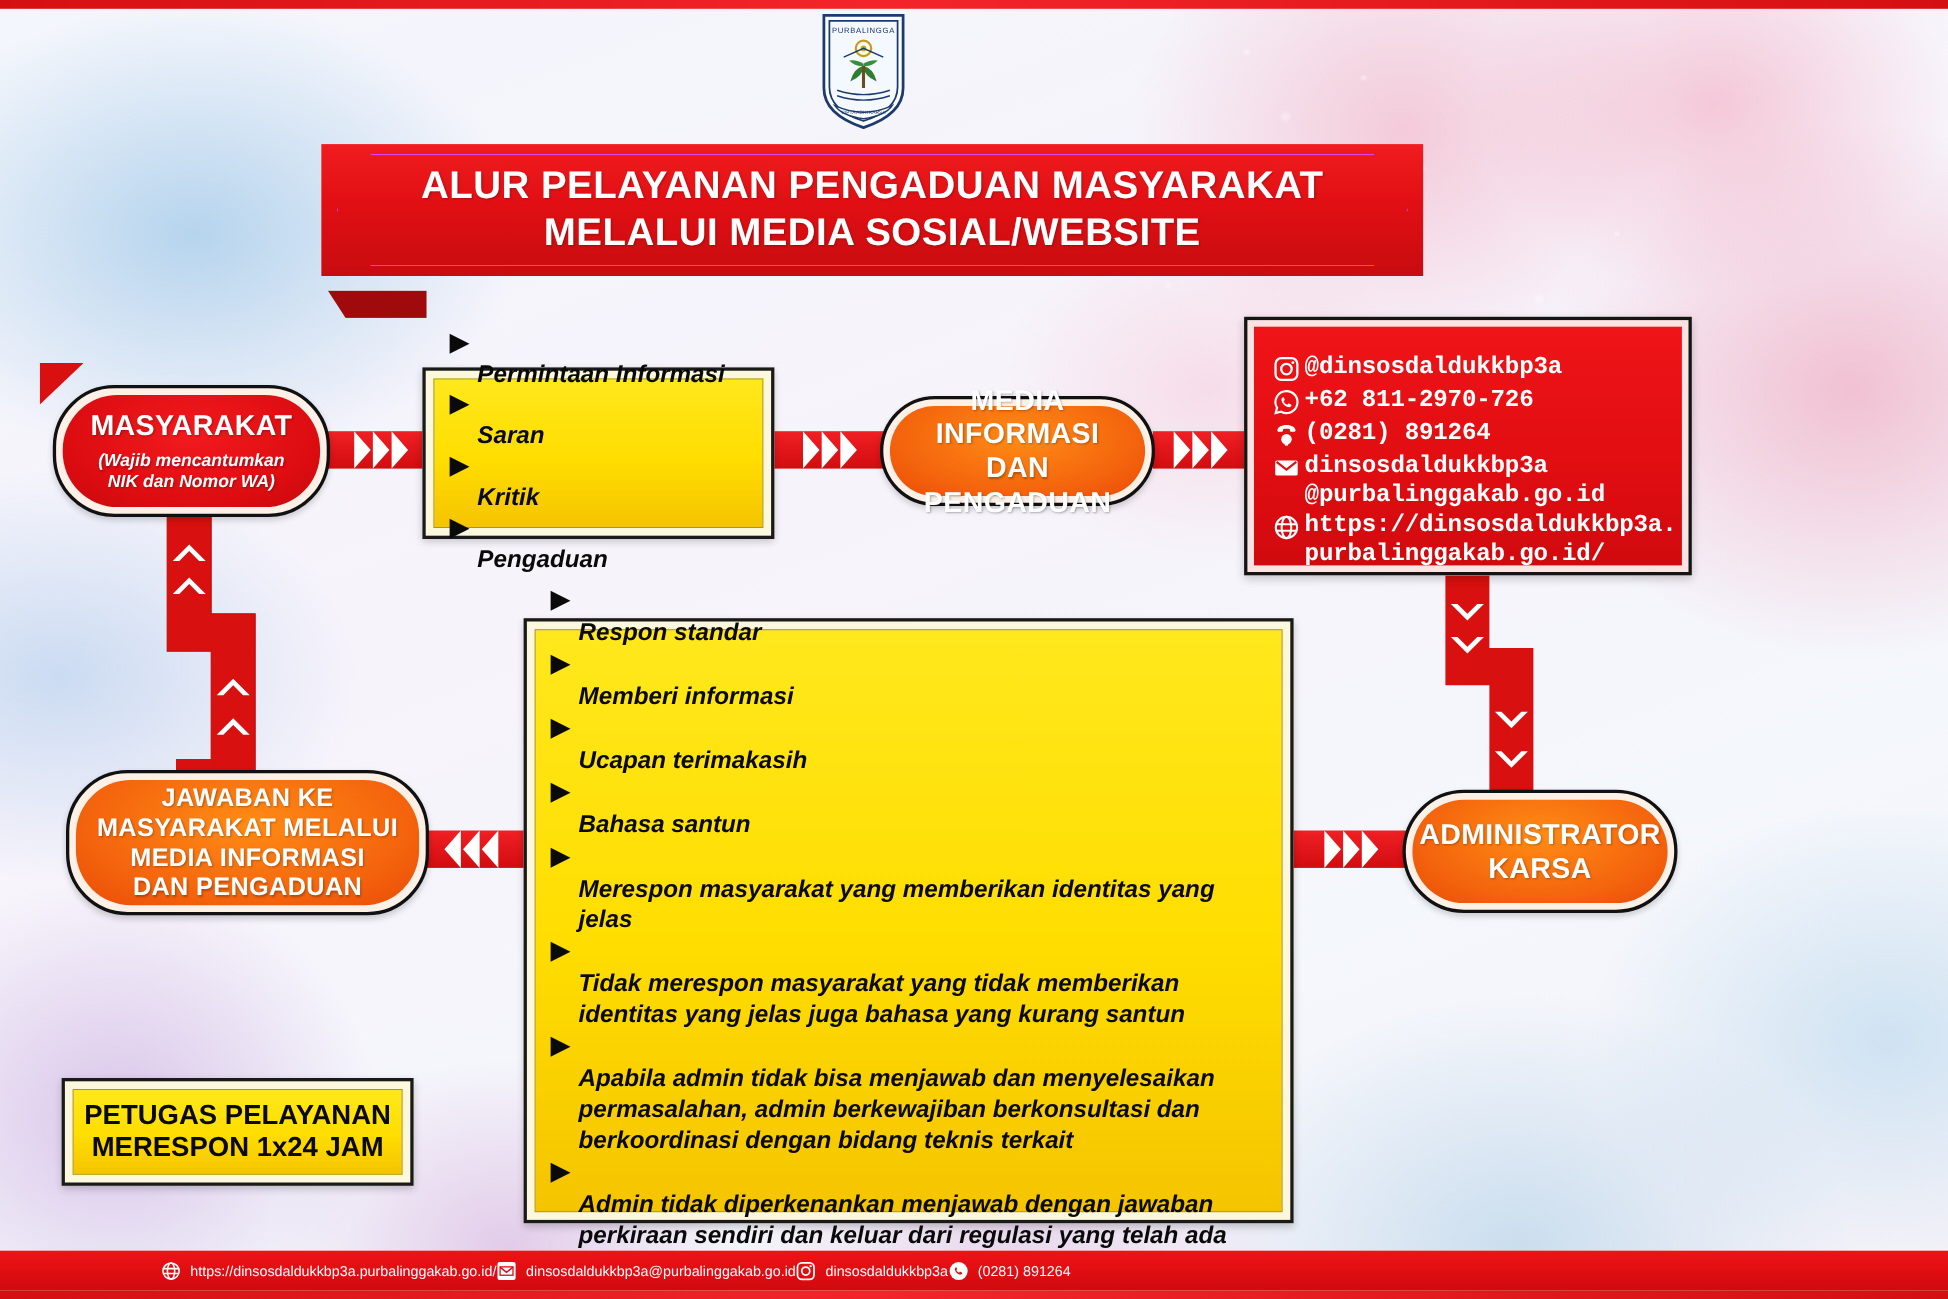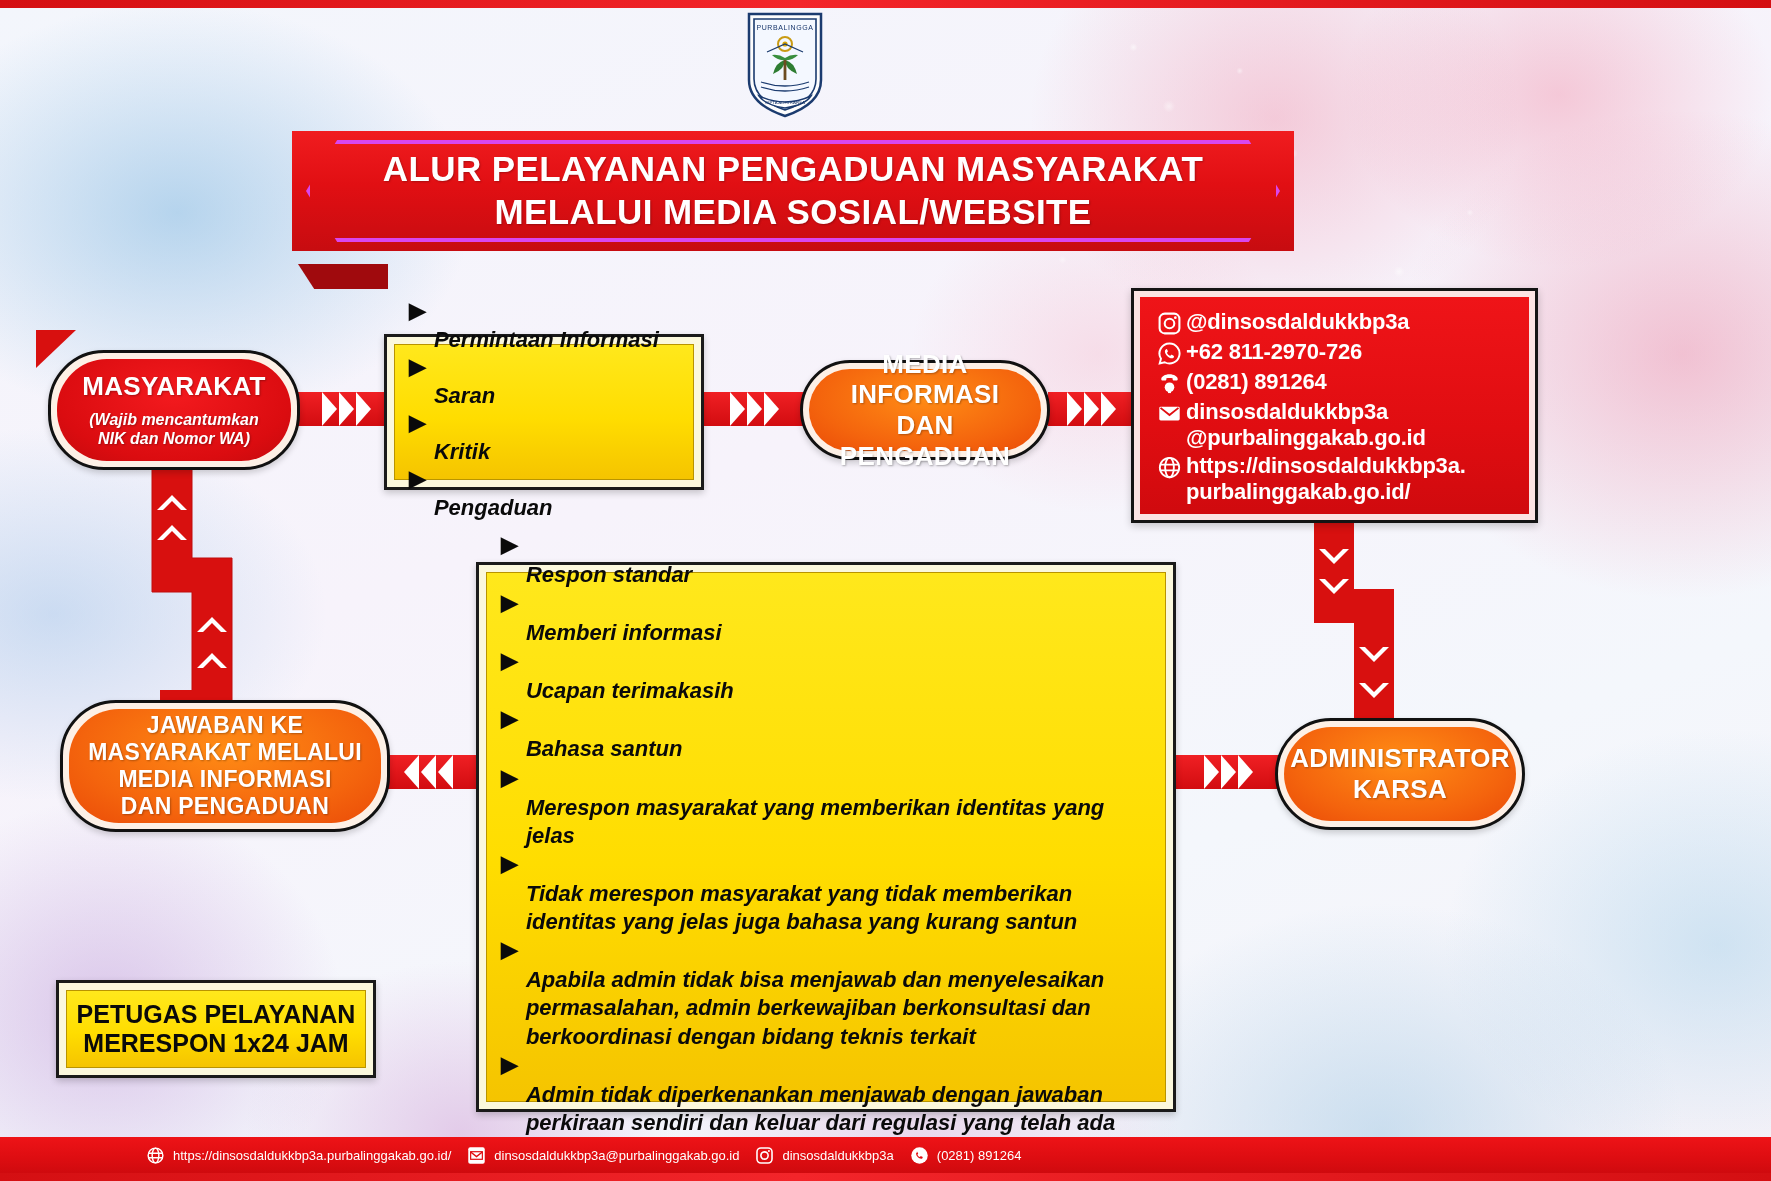--- a/index.html
+++ b/index.html
@@ -75,21 +75,21 @@
     clip-path: polygon(0 0, 100% 0, 100% 100%, 18% 100%);
   }
   .banner-main {
     position: absolute; inset: 0 0 26px 0;
     background: linear-gradient(180deg,#f01c1f 0%, #e10f13 45%, #c70c10 100%);
     clip-path: polygon(0 0, 100% 0, 100% 100%, 0 100%);
   }
   .banner-inner {
     position: absolute;
     left: 14px; right: 14px; top: 9px; bottom: 35px;
-    border: 4px solid #d946ef;
+    border: 1px solid #d946ef;
     clip-path: polygon(3.2% 0, 96.8% 0, 100% 50%, 96.8% 100%, 3.2% 100%, 0 50%);
     display: flex; align-items: center; justify-content: center;
   }
   .banner-text {
     text-align: center; color: #fff;
     font-size: 35px; font-weight: bold; line-height: 1.22;
     letter-spacing: .4px;
     text-shadow: 1px 1px 2px rgba(0,0,0,.25);
     padding: 0 28px;
   }
@@ -177,34 +177,35 @@
     width: 407px; height: 235px;
     background: #fbe3e3;
     border: 3px solid #141414;
     padding: 6px;
     z-index: 14;
     box-shadow: 0 3px 8px rgba(0,0,0,.2);
   }
   #contact-panel .cp-inner {
     width: 100%; height: 100%;
     background: linear-gradient(180deg,#ef1418,#e00d11 60%,#d00a0e);
-    padding: 12px 10px 10px 12px;
+    padding: 24px 10px 10px 12px;
+    font-family: Liberation Mono, monospace;
   }
   .cp-row { display: flex; align-items: flex-start; margin-bottom: 3px; color: #fff; }
   .cp-ico { flex: 0 0 34px; display:flex; align-items:center; justify-content:center;
             padding-top: 2px; }
   .cp-txt { font-size: 22px; font-weight: bold; line-height: 1.17; letter-spacing: -.2px; }
   .cp-txt .l2 { display: block; }
 
   
   #footer {
     position: absolute;
     left: 0; right: 0; bottom: 8px; height: 36px;
     background: linear-gradient(180deg,#ee1317,#dd0d11 60%,#cf0a0e);
-    display: flex; align-items: center; gap: 16px;
+    display: flex; align-items: center; 
     padding-left: 146px;
     z-index: 30;
   }
   .f-item { display: flex; align-items: center; gap: 8px; color: #fff;
             font-size: 13px; white-space: nowrap; }
   .f-ico { display: flex; align-items: center; justify-content: center; }
 </style>
 </head>
 <body>
 

